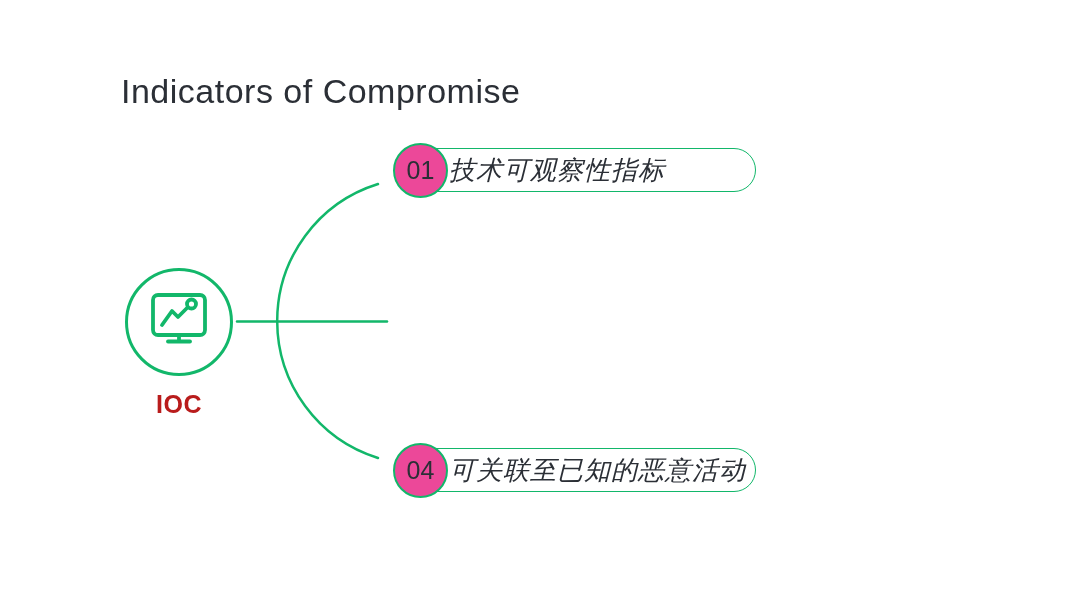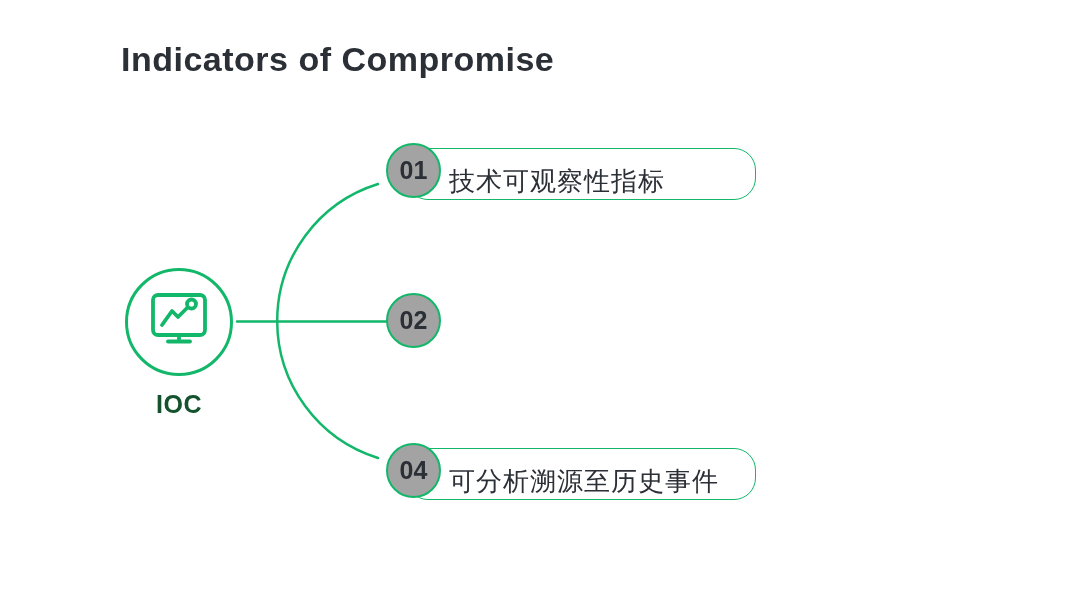--- a/index.html
+++ b/index.html
@@ -2,23 +2,23 @@
 <html><head>
 <meta charset="utf-8">
 <style>
   * { margin: 0; padding: 0; box-sizing: border-box; }
   html, body { width: 1080px; height: 608px; background: #ffffff; overflow: hidden; }
   body { font-family: "Liberation Sans", sans-serif; position: relative; color: #2b2f36; }
 
   .title {
     position: absolute;
     left: 121px;
-    top: 40px;
+    top: 72px;
     font-size: 34px;
-    font-weight: 700;
+    font-weight: 400;
     letter-spacing: 0.5px;
     color: #2b2f36;
   }
 
   .connectors {
     position: absolute;
     left: 0; top: 0;
     width: 1080px; height: 608px;
   }
 
@@ -35,65 +35,66 @@
   }
   .hub-circle svg { display: block; margin-top: -6px; }
 
   .hub-label {
     position: absolute;
     left: 119px; top: 390px;
     width: 120px;
     text-align: center;
     font-size: 25px;
     font-weight: 700;
-    color: #14532d;
+    color: #b91c1c;
     letter-spacing: 0.5px;
   }
 
   .row {
     position: absolute;
     left: 384px;
     width: 372px;
     height: 55px;
   }
   .row-1 { top: 143px; }
   .row-2 { top: 293px; }
   .row-3 { top: 443px; }
 
   .pill {
     position: absolute;
     left: 22px; top: 5px;
-    width: 350px; height: 52px;
+    width: 350px; height: 44px;
     border: 1.5px solid #12b76a;
     border-radius: 22px;
     background: #ffffff;
     display: flex;
-    align-items: flex-end;
+    align-items: center;
     padding-left: 42px;
     z-index: 1;
+    font-style: italic;
   }
   .pill-label {
     font-size: 26px;
     color: #2b2f36;
     letter-spacing: 1px;
     white-space: nowrap;
   }
 
   .num-badge {
     position: absolute;
-    left: 2px; top: 0;
+    left: 9px; top: 0;
     width: 55px; height: 55px;
     border: 2.5px solid #12b76a;
     border-radius: 50%;
-    background: #a3a3a3;
+    background: #ec4899;
     display: flex;
     align-items: center;
     justify-content: center;
     font-size: 25px;
-    font-weight: 700;
+    font-weight: 400;
     color: #2b2f36;
     z-index: 2;
   }
 </style>
 </head>
 <body>
 
 <h1 class="title">Indicators of Compromise</h1>
 
 <svg class="connectors" viewBox="0 0 1080 608" xmlns="http://www.w3.org/2000/svg">
@@ -113,21 +114,20 @@
 <div class="hub-label">IOC</div>
 
 <div class="row row-1">
   <div class="pill">
     <span class="pill-label">技术可观察性指标</span>
   </div>
   <div class="num-badge">01</div>
 </div>
 
 <div class="row row-2">
-  <div class="num-badge">02</div>
 </div>
 
 <div class="row row-3">
   <div class="pill">
-    <span class="pill-label">可分析溯源至历史事件</span>
+    <span class="pill-label">可关联至已知的恶意活动</span>
   </div>
   <div class="num-badge">04</div>
 </div>
 
 </body></html>

